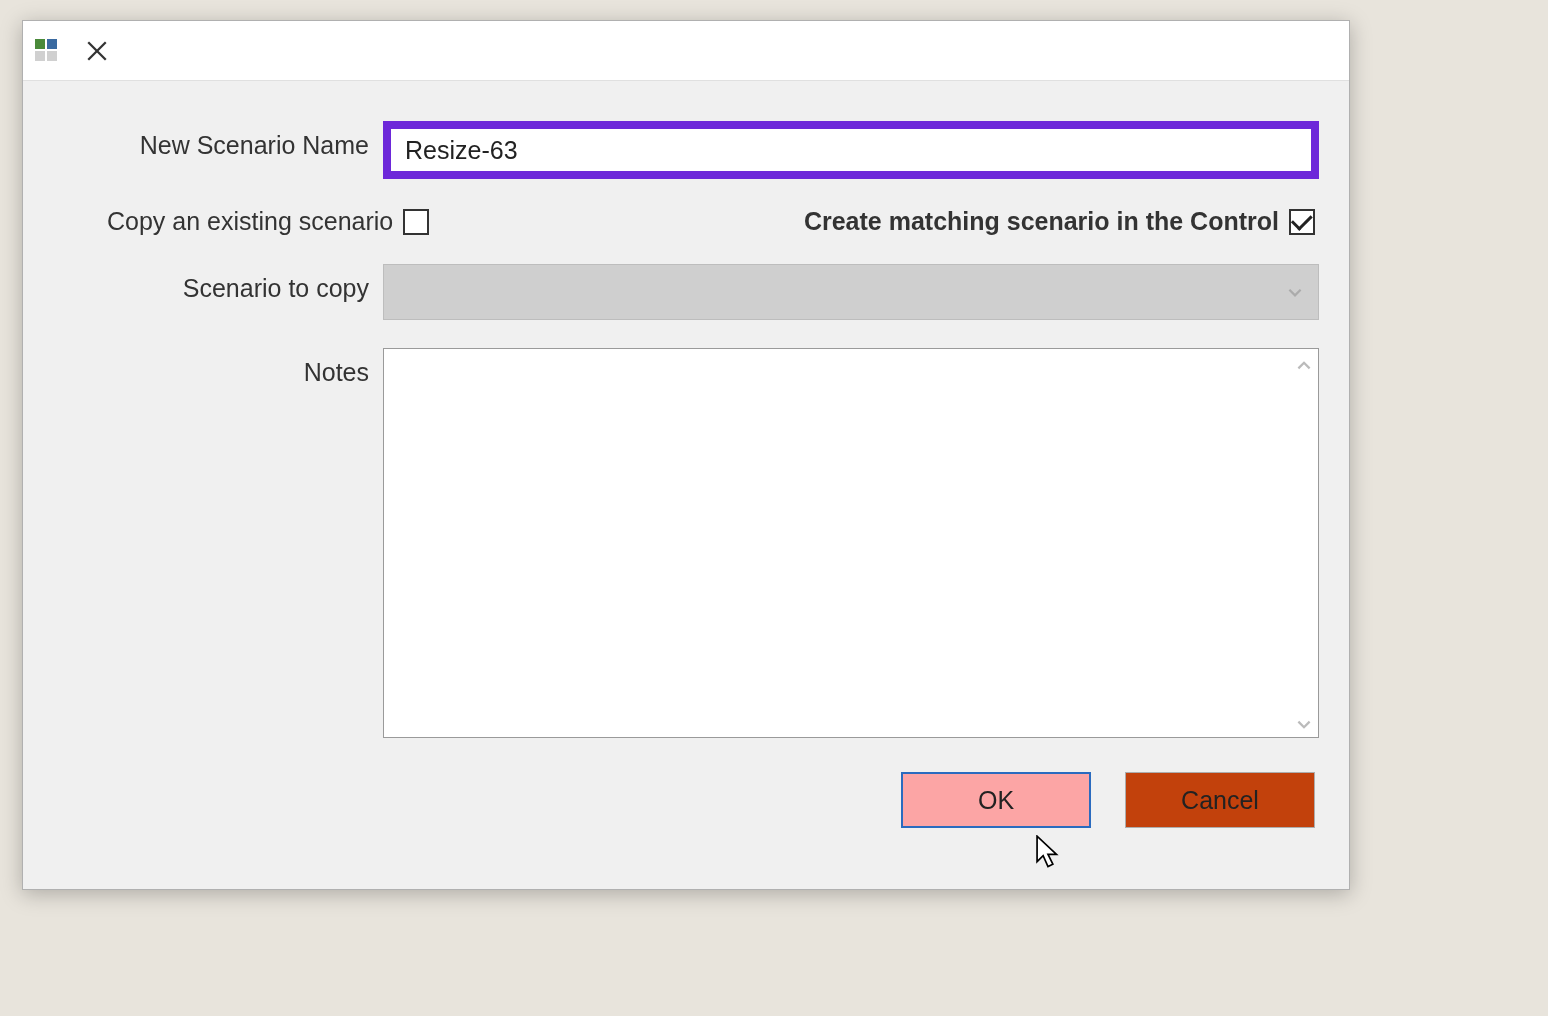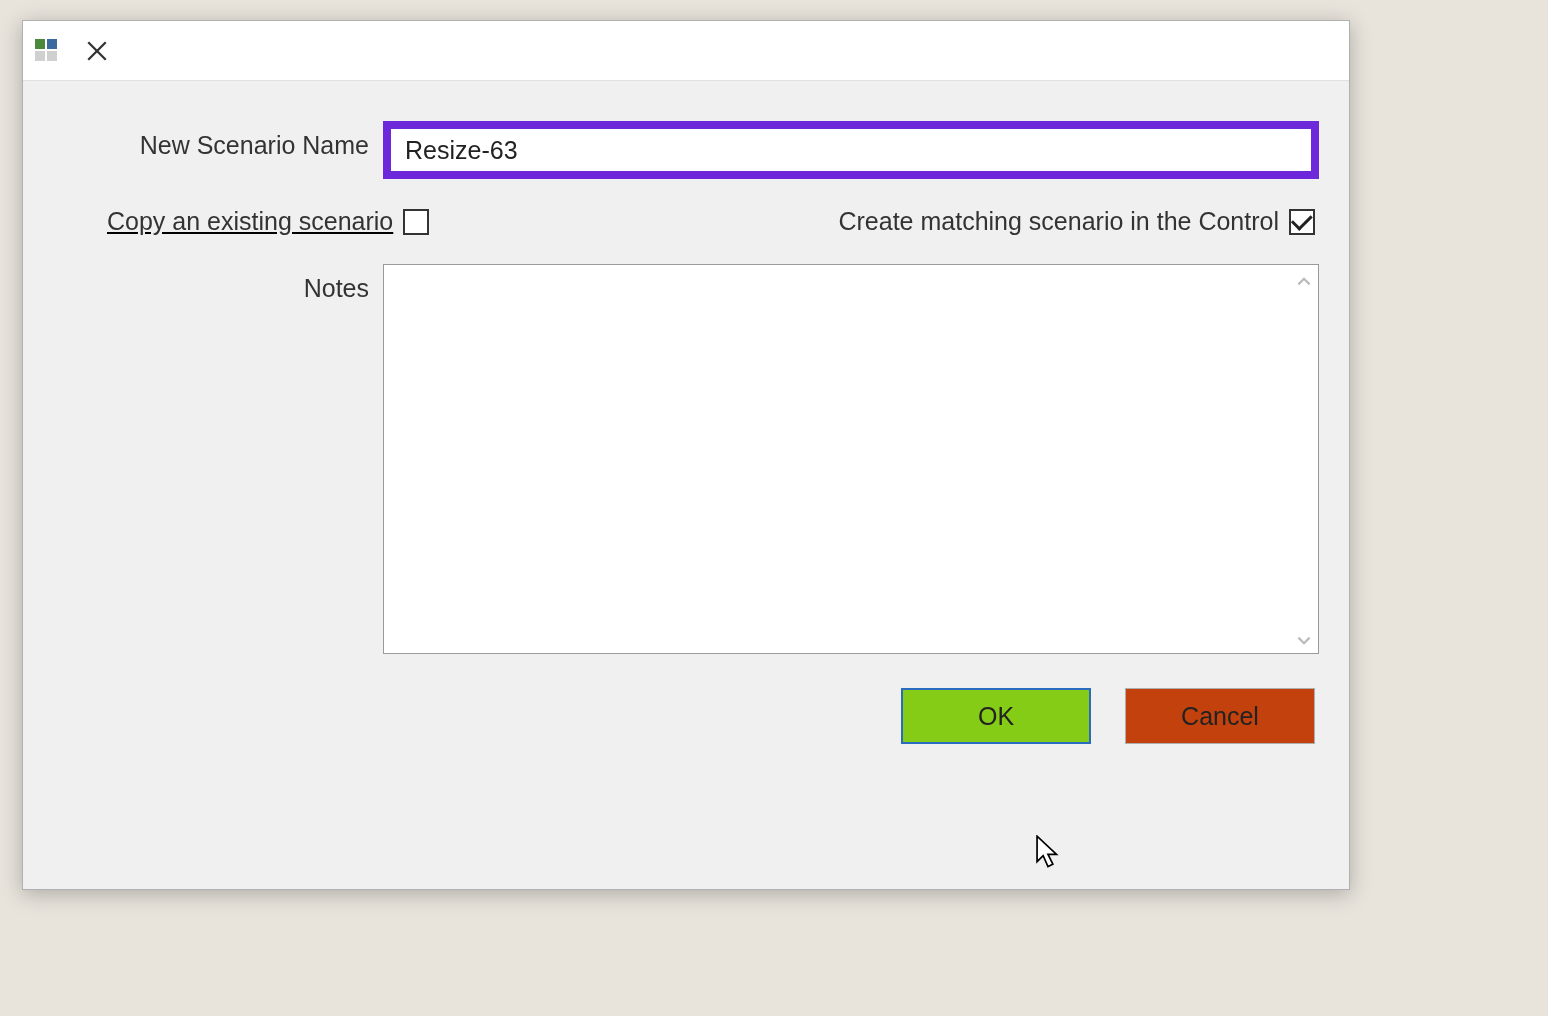--- a/index.html
+++ b/index.html
@@ -184,21 +184,21 @@
       font-size: 25px;
       border: 1px solid #adadad;
       background: #c2410c;
       cursor: pointer;
       display: flex;
       align-items: center;
       justify-content: center;
       color: #222;
     }
     .btn.primary {
-      background: #84cc16;
+      background: #fca5a5;
       border: 2px solid #2a6bbf;
     }
     .cursor {
       position: absolute;
       left: 1035px;
       top: 835px;
       width: 26px;
       height: 34px;
       pointer-events: none;
       z-index: 10;
@@ -226,30 +226,41 @@
   <div class="dialog-body">
 
     <div class="form-row">
       <div class="form-label">New Scenario Name</div>
       <div class="form-control-area">
         <input class="text-input" type="text" value="Resize-63" style="">
       </div>
     </div>
 
     <div class="check-row">
-      <div class="check-group" style="padding-left:54px;text-decoration:underline;">
+      <div class="check-group" style="padding-left:54px;">
         <span class="check-label">Copy an existing scenario</span>
         <span class="checkbox" id="cb-copy"></span>
       </div>
-      <div class="check-group" style="padding-right:4px;">
+      <div class="check-group" style="padding-right:4px;font-weight:bold;">
         <span class="check-label">Create matching scenario in the Control</span>
         <span class="checkbox checked" id="cb-match"></span>
       </div>
     </div>
 
+    <div class="form-row">
+      <div class="form-label">Scenario to copy</div>
+      <div class="form-control-area">
+        <div class="dropdown">
+          <span></span>
+          <svg class="chev" viewBox="0 0 16 16">
+              <polyline points="3,6 8,11 13,6" fill="none" stroke="#888" stroke-width="2"></polyline>
+            </svg>
+        </div>
+      </div>
+    </div>
 
     <div class="form-row" style="margin-bottom:10px;">
       <div class="form-label">Notes</div>
       <div class="form-control-area textarea-wrap">
         <textarea class="textarea" style=""></textarea>
         <svg class="ta-scroll-hint ta-up" viewBox="0 0 16 16">
             <polyline points="3,11 8,6 13,11" fill="none" stroke="#bbb" stroke-width="2"></polyline>
           </svg>
         <svg class="ta-scroll-hint ta-down" viewBox="0 0 16 16">
             <polyline points="3,5 8,10 13,5" fill="none" stroke="#bbb" stroke-width="2"></polyline>

